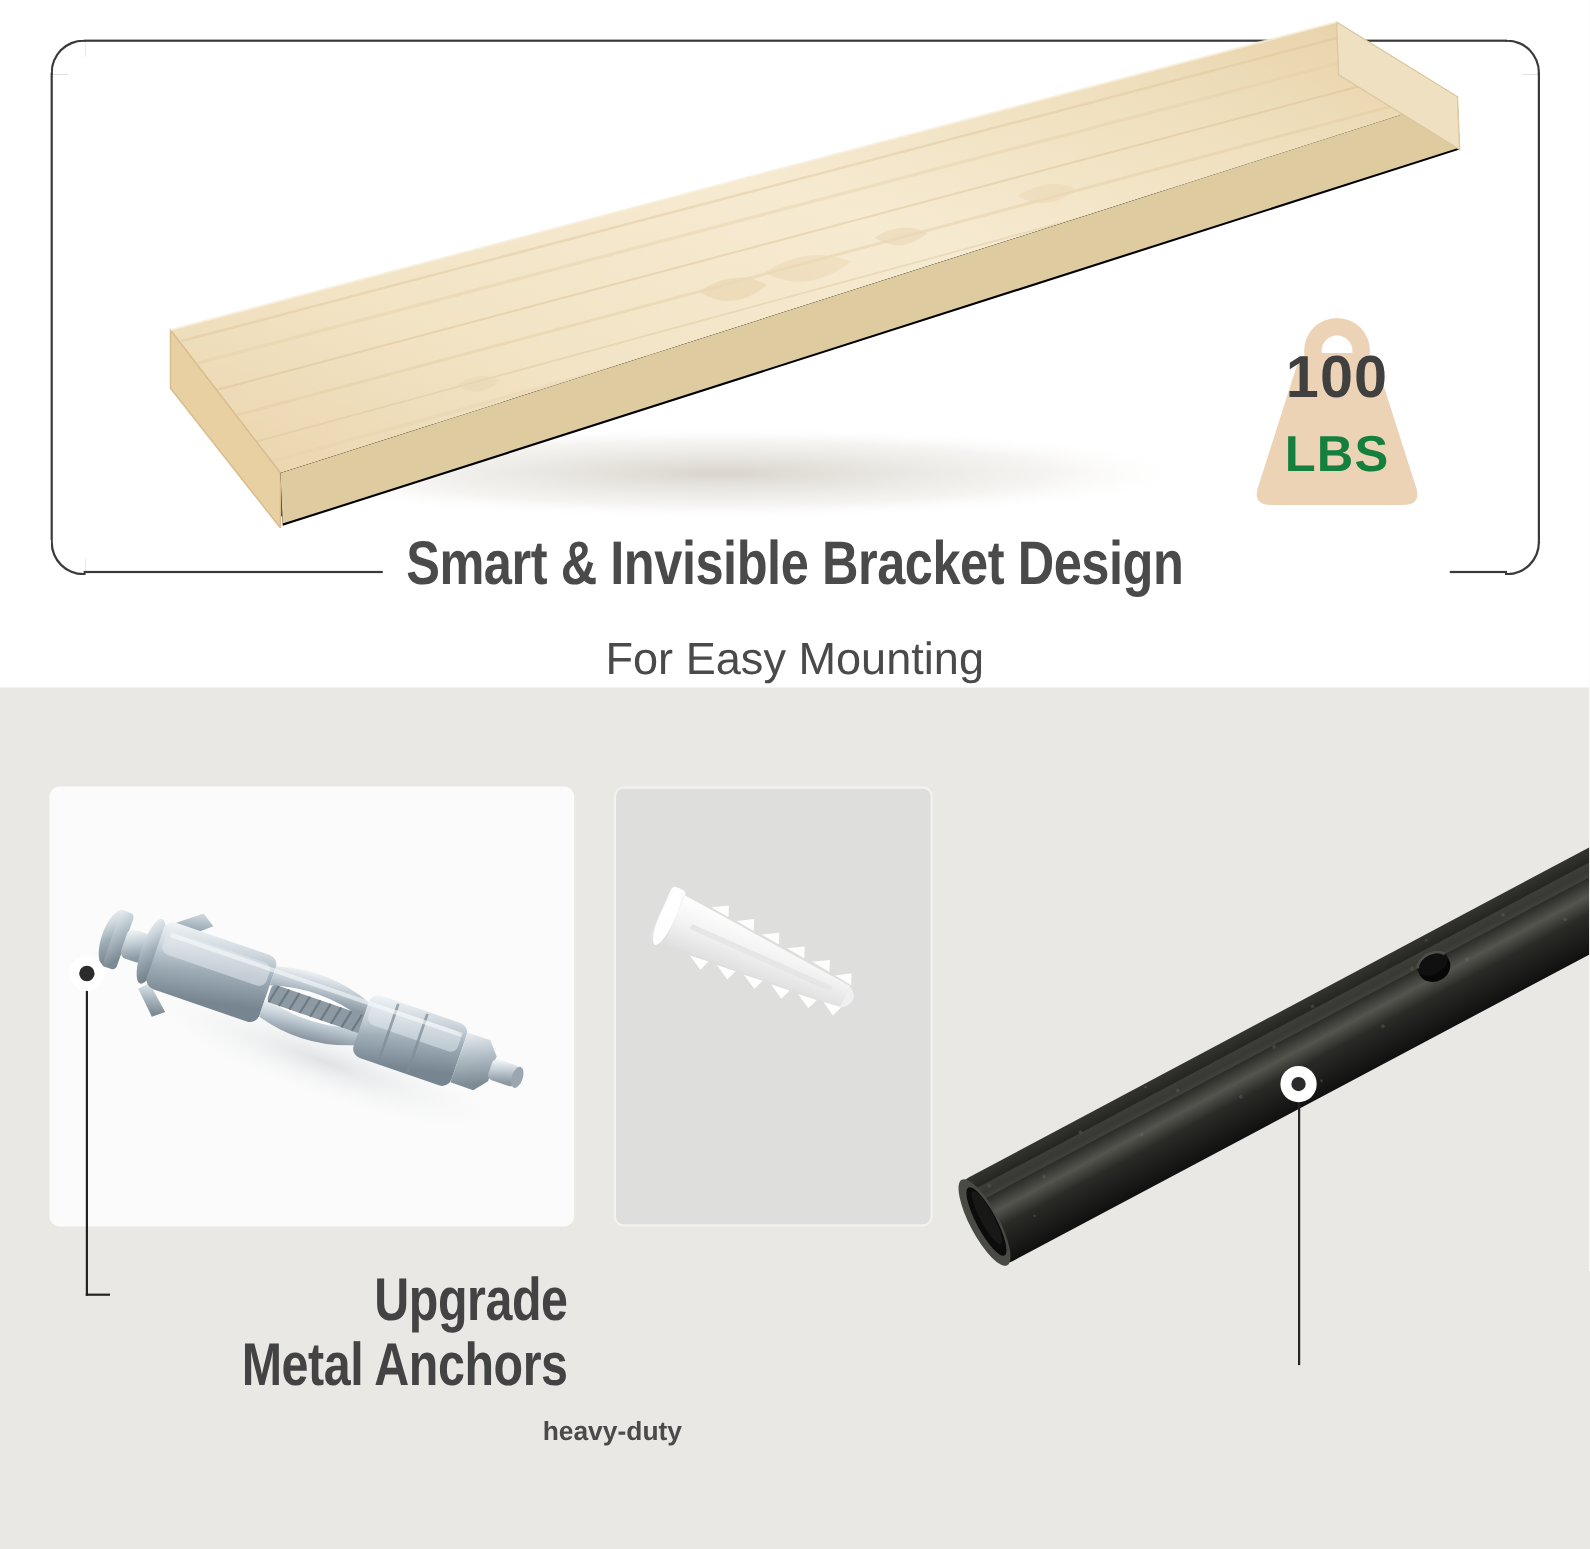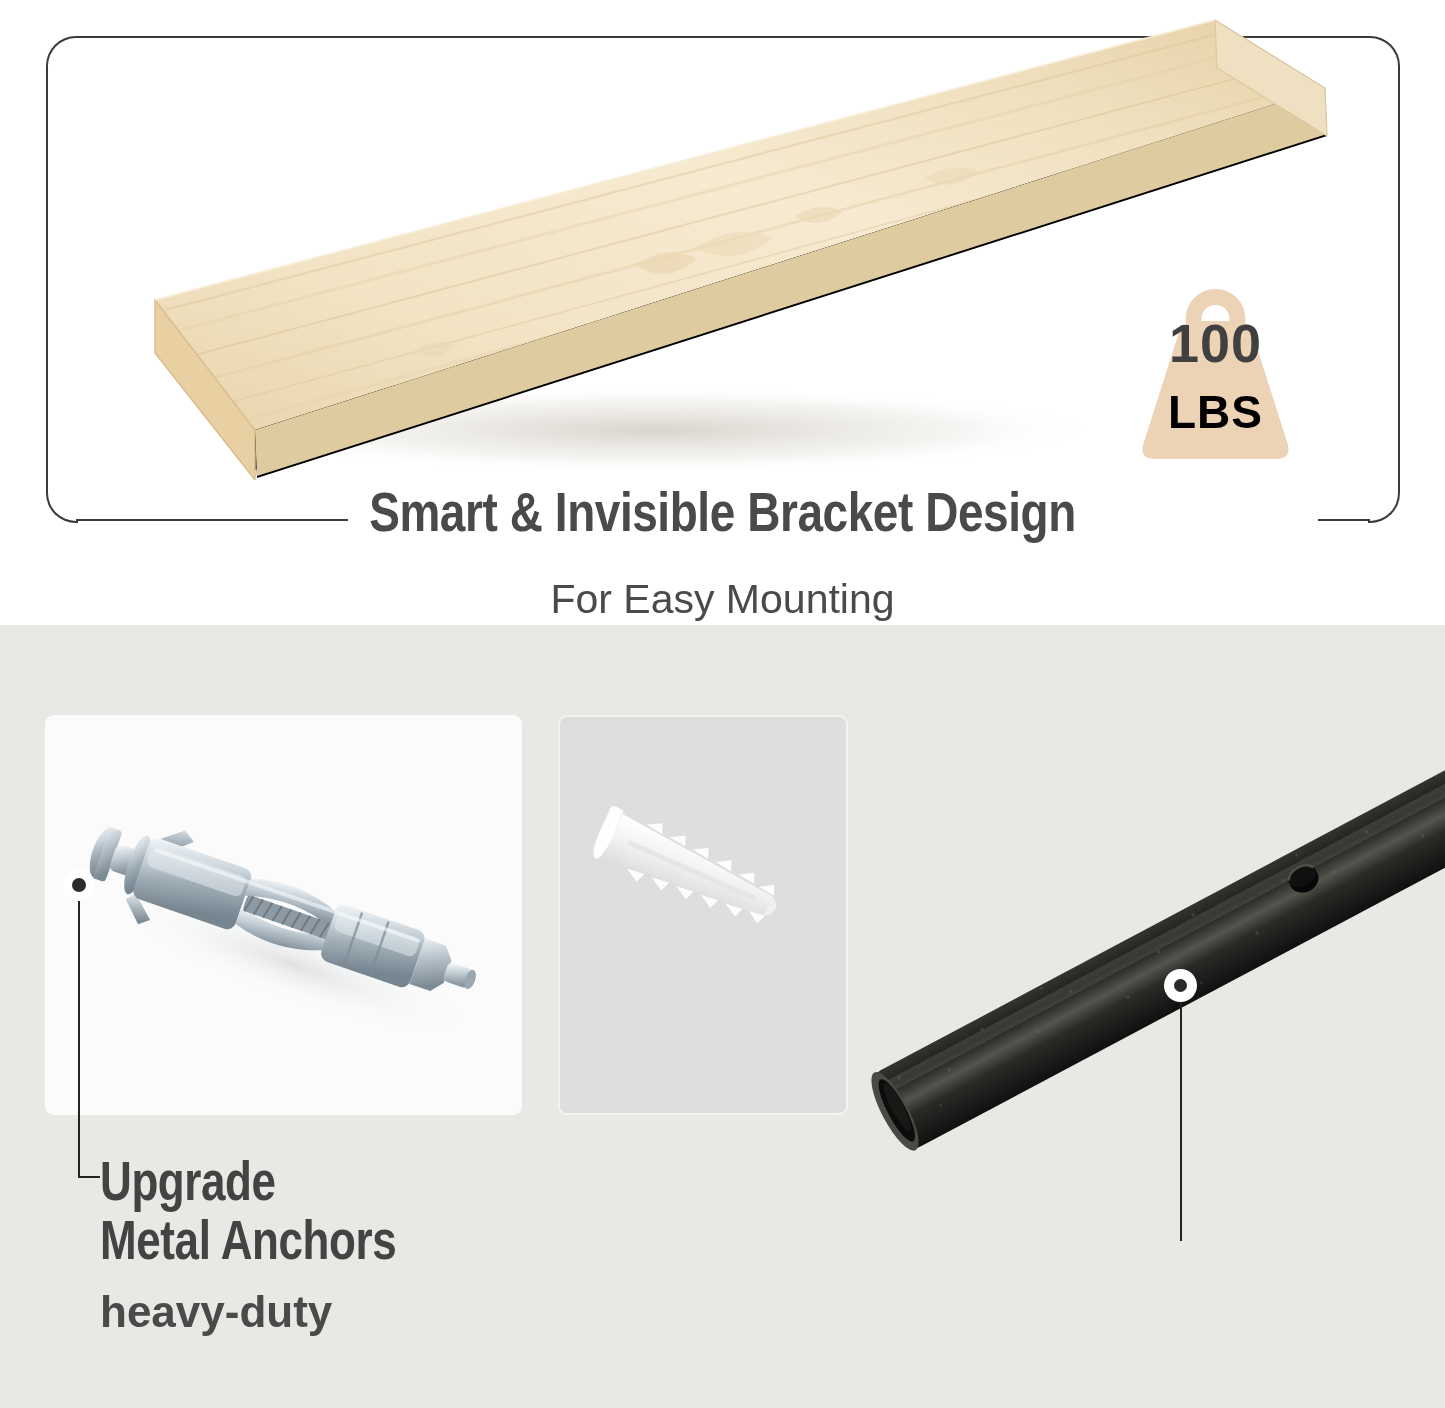--- a/index.html
+++ b/index.html
@@ -79,21 +79,21 @@
     letter-spacing: 1px;
     line-height: 1;
   }
   .badge-unit {
     position: absolute;
     left: 0; top: 104px;
     width: 175px;
     text-align: center;
     font-size: 46px;
     font-weight: bold;
-    color: #000000;
+    color: #15803d;
     letter-spacing: 1px;
     line-height: 1;
   }
 
   
   #headline {
     position: absolute;
     left: 0; top: 484px;
     width: 1445px;
     text-align: center;
@@ -198,34 +198,35 @@
     width: 13px; height: 13px;
     border-radius: 50%;
     background: #2b2b2b;
   }
 
   
   #caption-left {
     position: absolute;
     left: 100px; top: 1152px;
     width: 520px;
+    text-align: right;
   }
   .cap-big {
     font-size: 55px;
     font-weight: bold;
     color: #434343;
     line-height: 1.07;
     letter-spacing: -0.5px;
     transform: scaleX(0.80);
     transform-origin: 0% 50%;
     white-space: nowrap;
   }
   .cap-small {
     margin-top: 20px;
-    font-size: 44px;
+    font-size: 24px;
     font-weight: bold;
     color: #4a4a4a;
     letter-spacing: 0px;
     line-height: 1;
     white-space: nowrap;
   }
 
   
   #caption-right {
     position: absolute;

